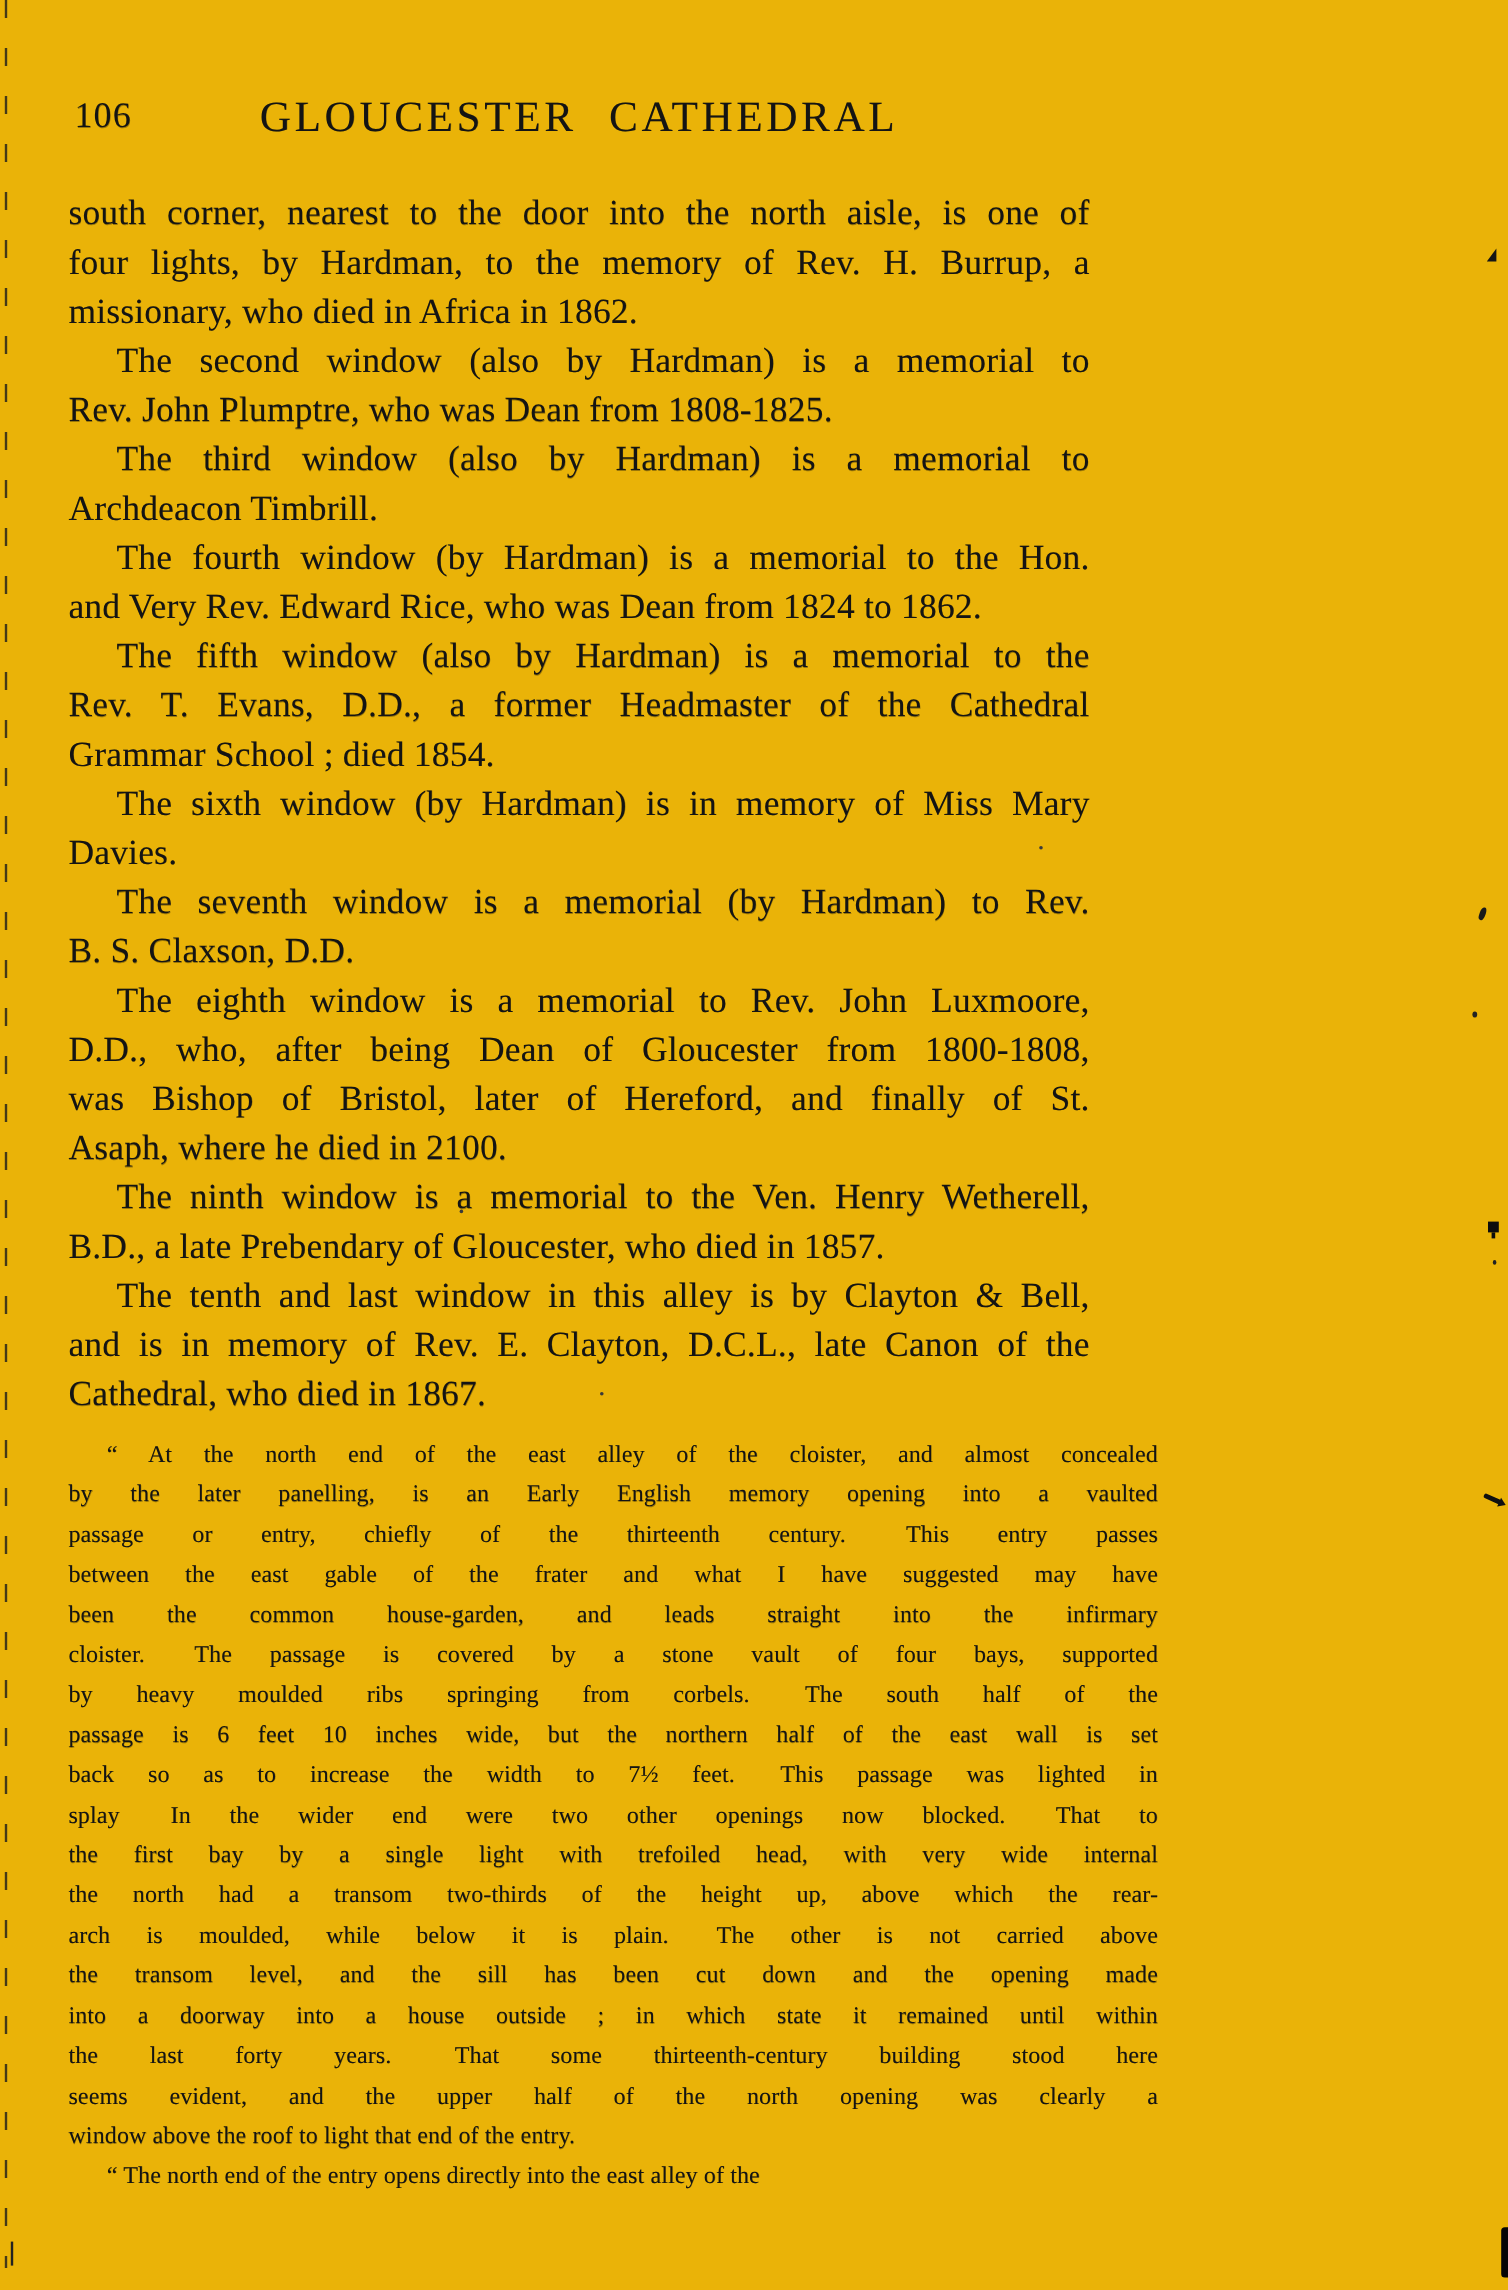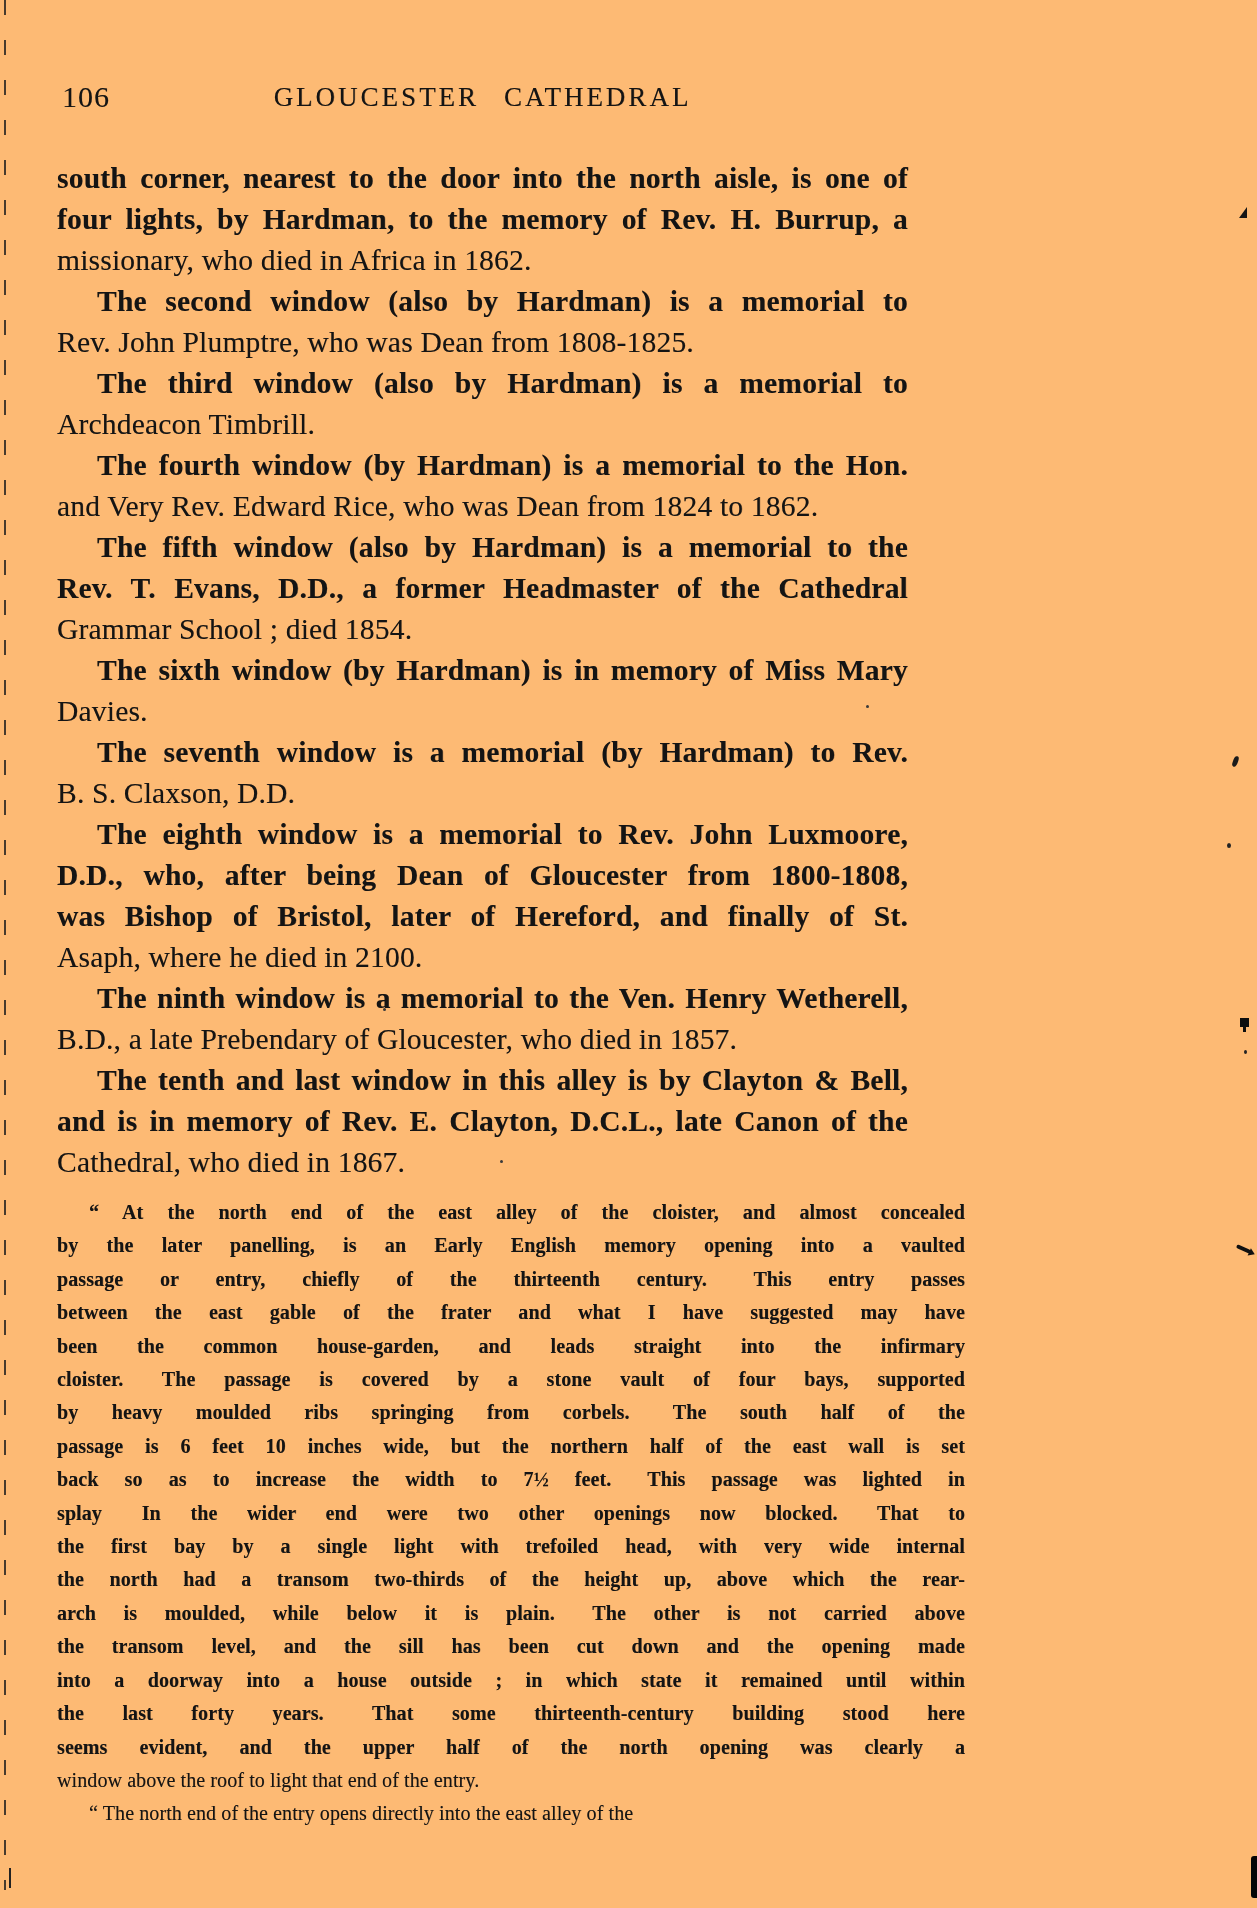--- a/index.html
+++ b/index.html
@@ -1,36 +1,36 @@
 <!DOCTYPE html>
 <html><head>
 <meta charset="utf-8">
 <style>
   * { margin: 0; padding: 0; box-sizing: border-box; }
   html, body { background: #ffffff; }
   .page {
     position: relative;
     width: 1257px;
     height: 1908px;
-    background: #fdba74;
+    background: #eab308;
     color: #141414;
     font-family: "Liberation Serif", "DejaVu Serif", serif;
     overflow: hidden;
     text-shadow: 0.3px 0.3px 0 rgba(10,10,10,0.35);
   }
   
   .header { position: absolute; top: 80px; left: 57px; width: 851px; height: 36px; }
   .pagenum { position: absolute; left: 5px; top: 0; font-size: 30px; line-height: 34px; letter-spacing: 1px; }
-  .title { text-align: center; font-size: 27px; line-height: 34px; letter-spacing: 3px; word-spacing: 15px; }
+  .title { text-align: center; font-size: 36px; line-height: 34px; letter-spacing: 3px; word-spacing: 15px; }
   
   .body-block  { position: absolute; left: 57px; top: 158px;  width: 851px; }
   .quote-block { position: absolute; left: 57px; top: 1196px; width: 908px; }
   .bl { font-size: 29.5px; line-height: 41px;   letter-spacing: 0.2px; }
   .ql { font-size: 20px; line-height: 33.4px; letter-spacing: 0.1px; }
-  .j   { text-align: justify; text-align-last: justify; font-weight: bold; }
+  .j   { text-align: justify; text-align-last: justify; }
   .ind { text-indent: 40px; }
   .qind { text-indent: 32px; }
   
   .edge-dashes { position: absolute; left: 4px; top: 0; width: 2px; height: 1890px;
     background: repeating-linear-gradient(to bottom, #1b1b1b 0 15px, transparent 15px 40px); opacity: .8; }
   .m-left-b { position: absolute; left: 9px; top: 1868px; width: 2px; height: 20px; background: #222; }
   .wedge { position: absolute; left: 1239px; top: 207px; width: 0; height: 0;
     border-bottom: 11px solid #151515; border-left: 8px solid transparent; }
   .m-comma { position: absolute; left: 1233px; top: 756px; width: 5px; height: 11px; background: #1a1a1a;
     border-radius: 60% 40% 50% 50% / 50% 50% 65% 35%; transform: rotate(18deg); }

